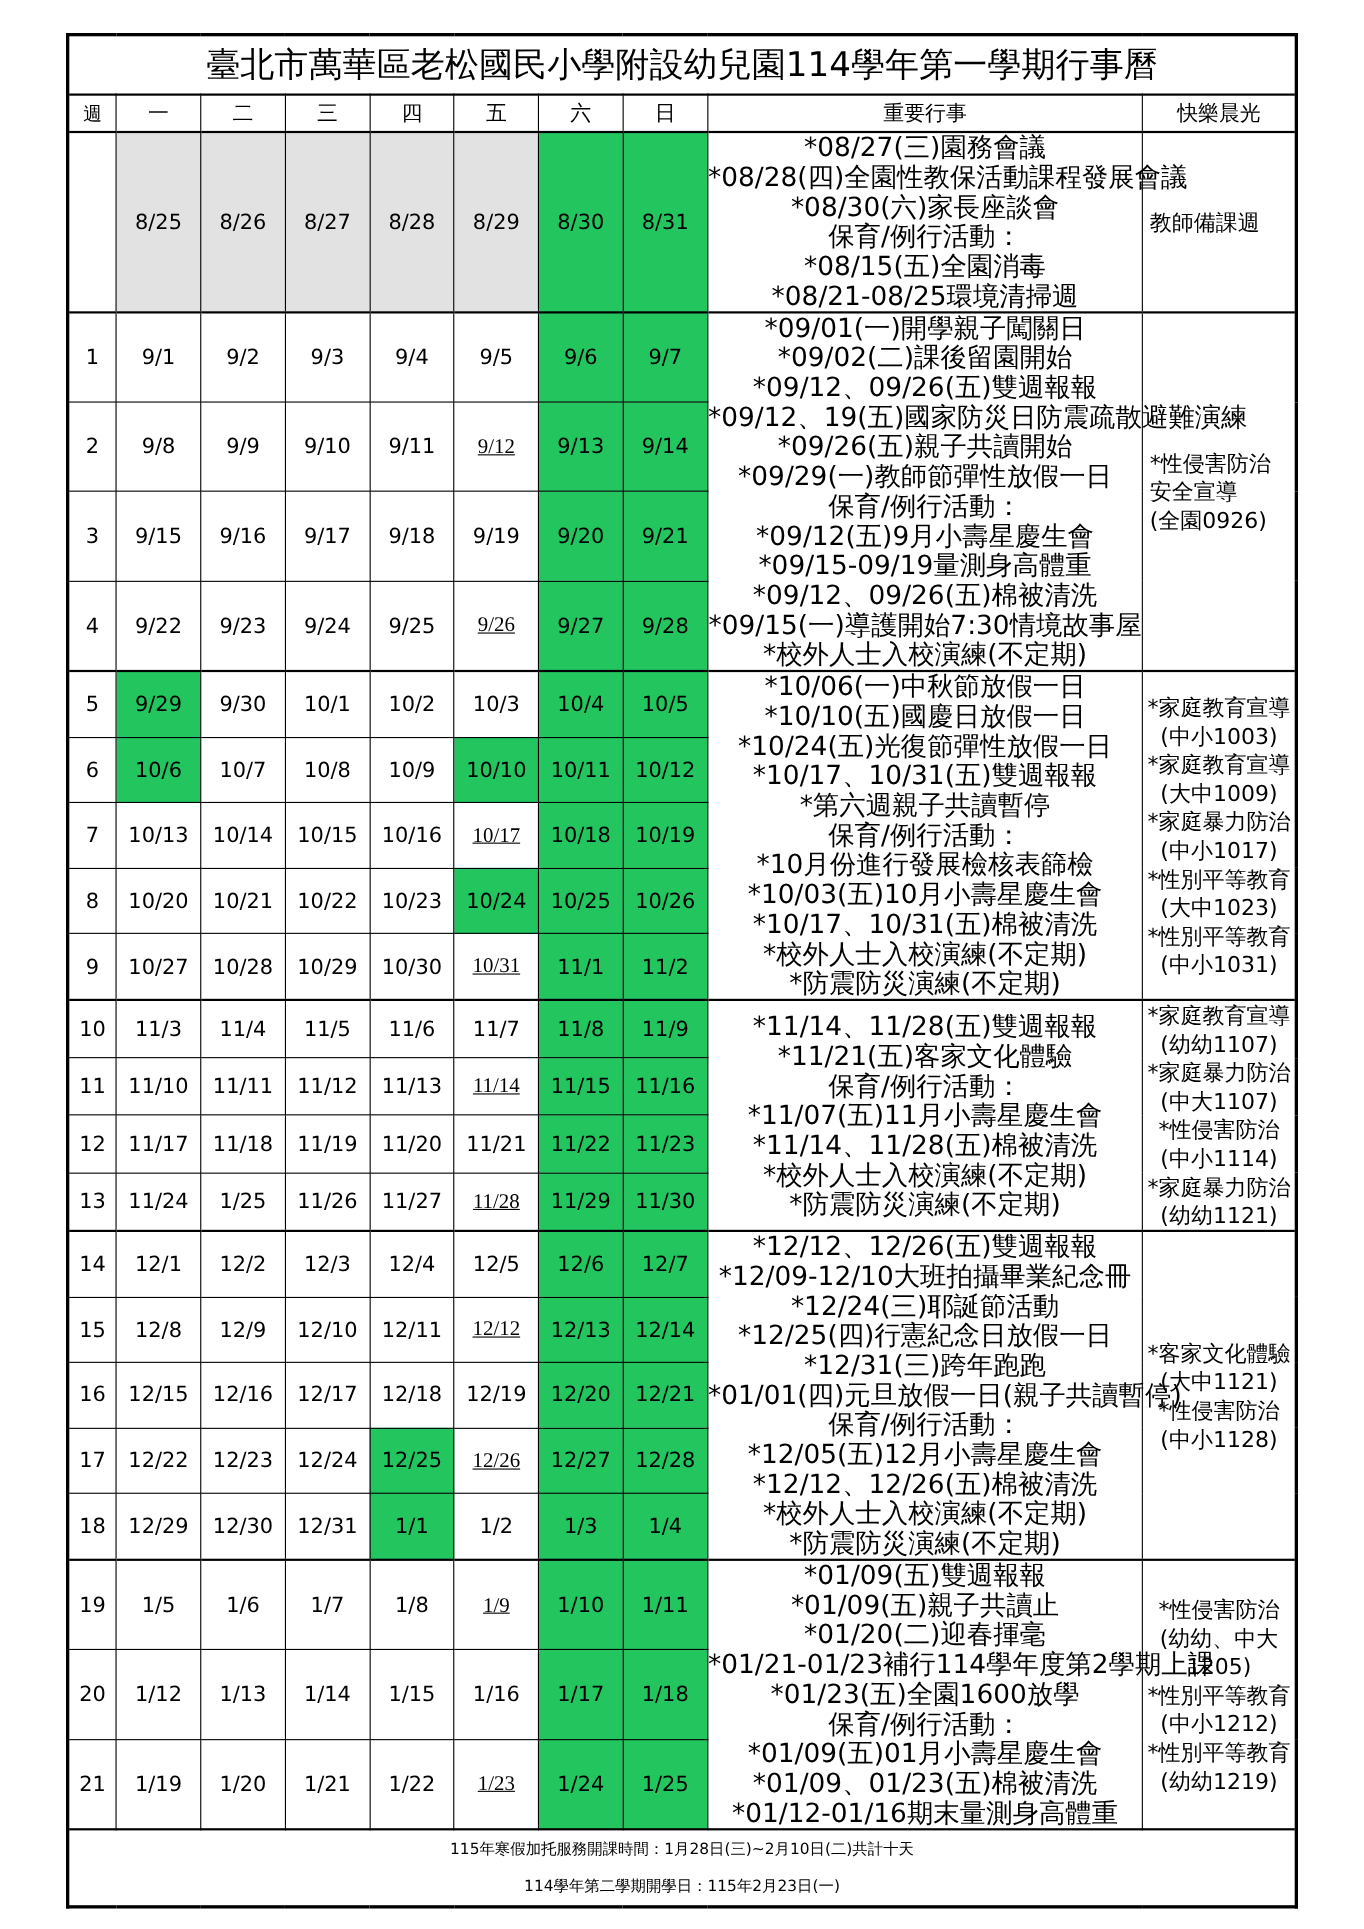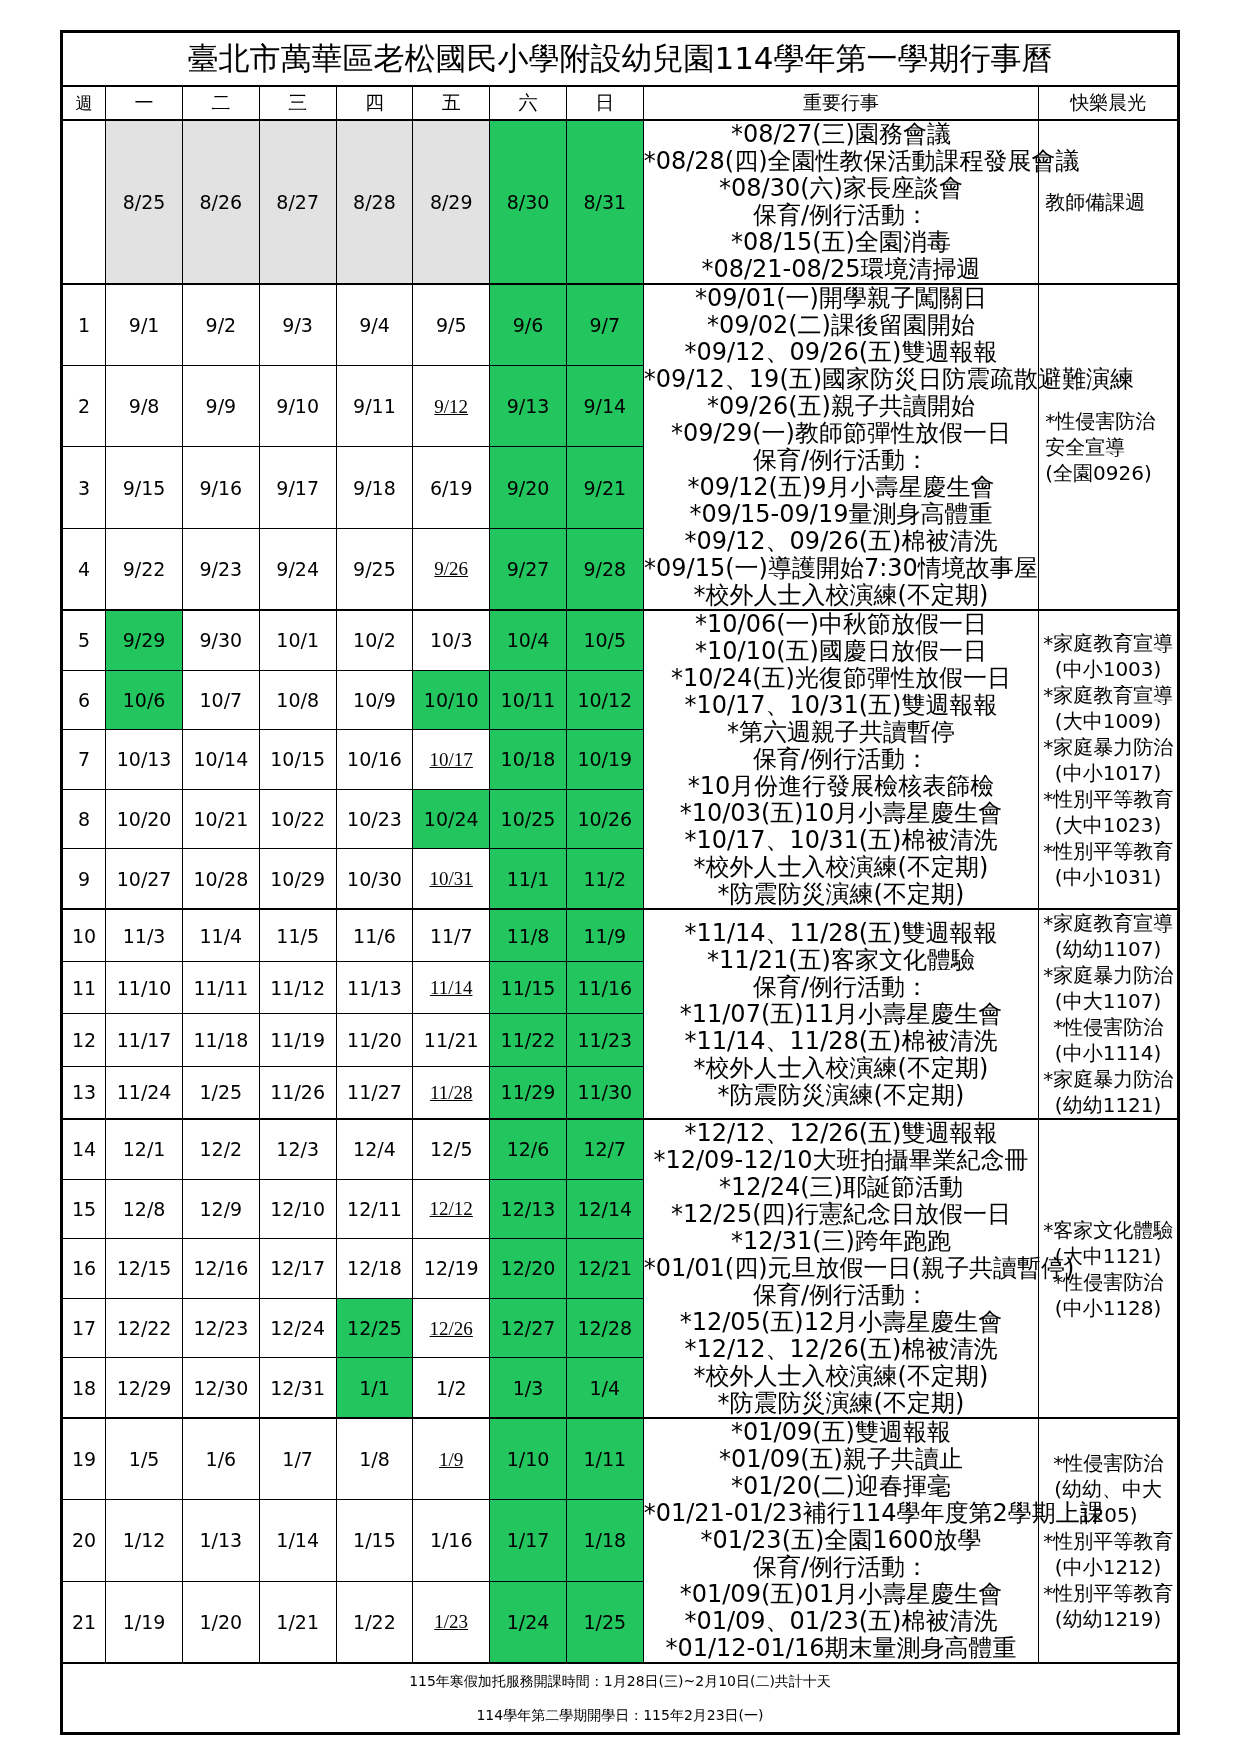--- a/index.html
+++ b/index.html
@@ -190,21 +190,21 @@
           <td class="day"><span class="ul">9/12</span></td>
           <td class="day shade">9/13</td>
           <td class="day shade">9/14</td>
         </tr>
         <tr>
           <td class="wknum day">3</td>
           <td class="day">9/15</td>
           <td class="day">9/16</td>
           <td class="day">9/17</td>
           <td class="day">9/18</td>
-          <td class="day">6/19</td>
+          <td class="day">9/19</td>
           <td class="day shade">9/20</td>
           <td class="day shade">9/21</td>
         </tr>
         <tr>
           <td class="wknum day">4</td>
           <td class="day">9/22</td>
           <td class="day">9/23</td>
           <td class="day">9/24</td>
           <td class="day">9/25</td>
           <td class="day"><span class="ul">9/26</span></td>

